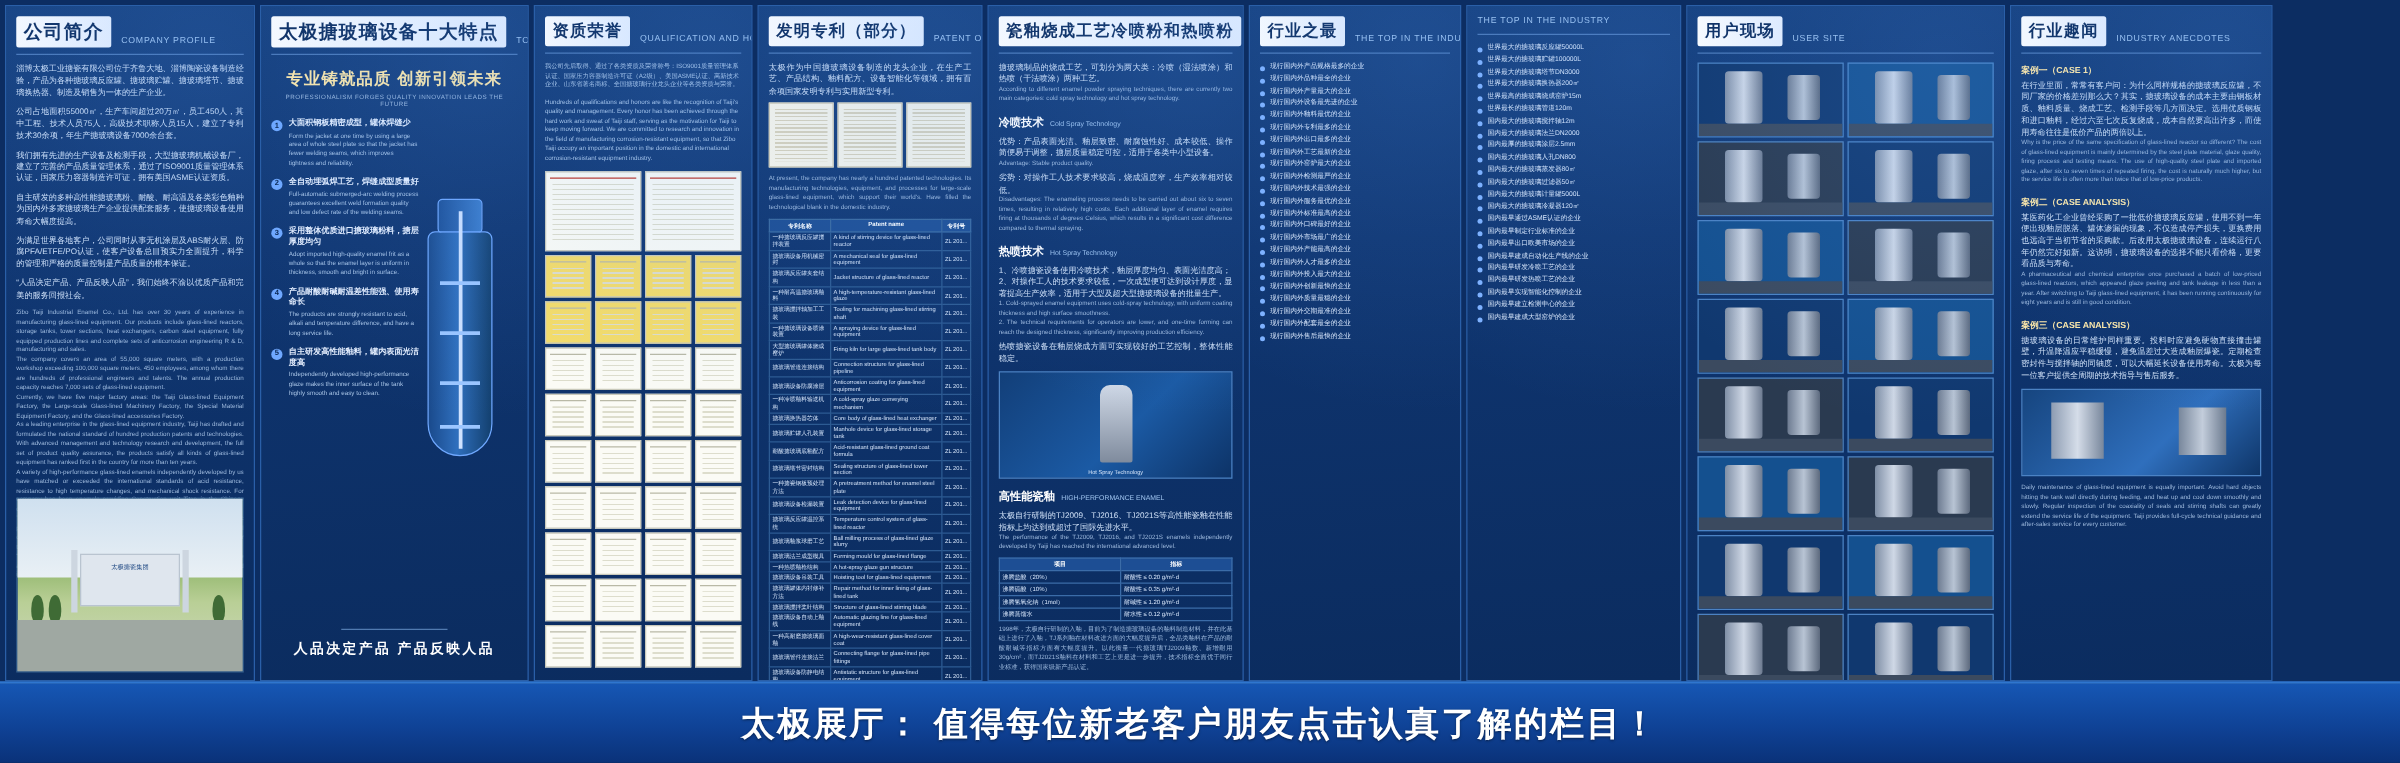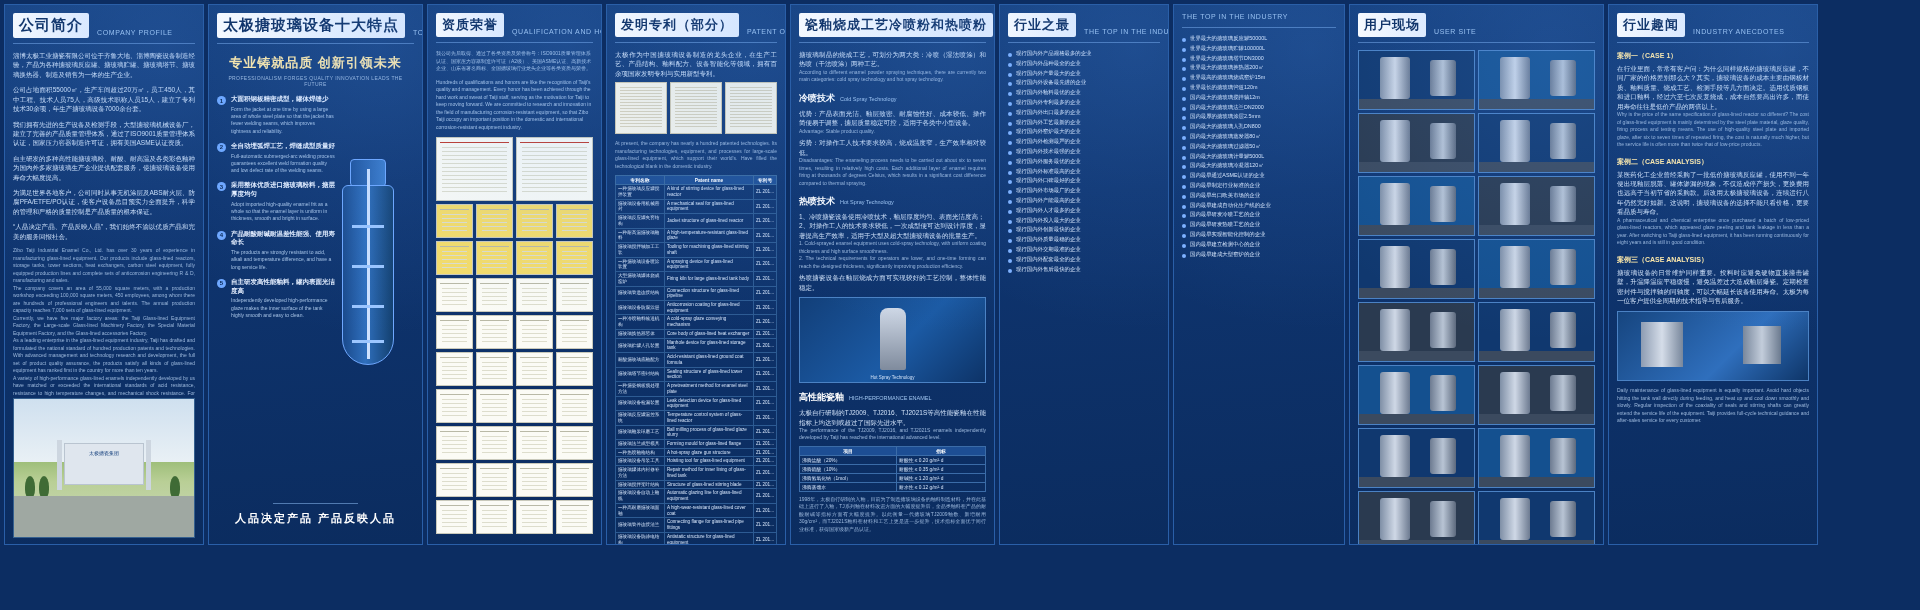--- a/index.html
+++ b/index.html
@@ -823,13 +823,16 @@
       <div class="cn">搪玻璃设备的日常维护同样重要。投料时应避免硬物直接撞击罐壁，升温降温应平稳缓慢，避免温差过大造成釉层爆瓷。定期检查密封件与搅拌轴的同轴度，可以大幅延长设备使用寿命。太极为每一位客户提供全周期的技术指导与售后服务。</div>
       <div class="p9-photo">
         <div class="eq"></div>
           <div class="eq2"></div>
       </div>
       <div class="en">Daily maintenance of glass-lined equipment is equally important. Avoid hard objects hitting the tank wall directly during feeding, and heat up and cool down smoothly and slowly. Regular inspection of the coaxiality of seals and stirring shafts can greatly extend the service life of the equipment. Taiji provides full-cycle technical guidance and after-sales service for every customer.</div>
     </div>
 
   </div>
 
+  <div class="banner">
+    <span>太极展厅： 值得每位新老客户朋友点击认真了解的栏目！</span>
+  </div>
 </div>
 
 </body></html>

